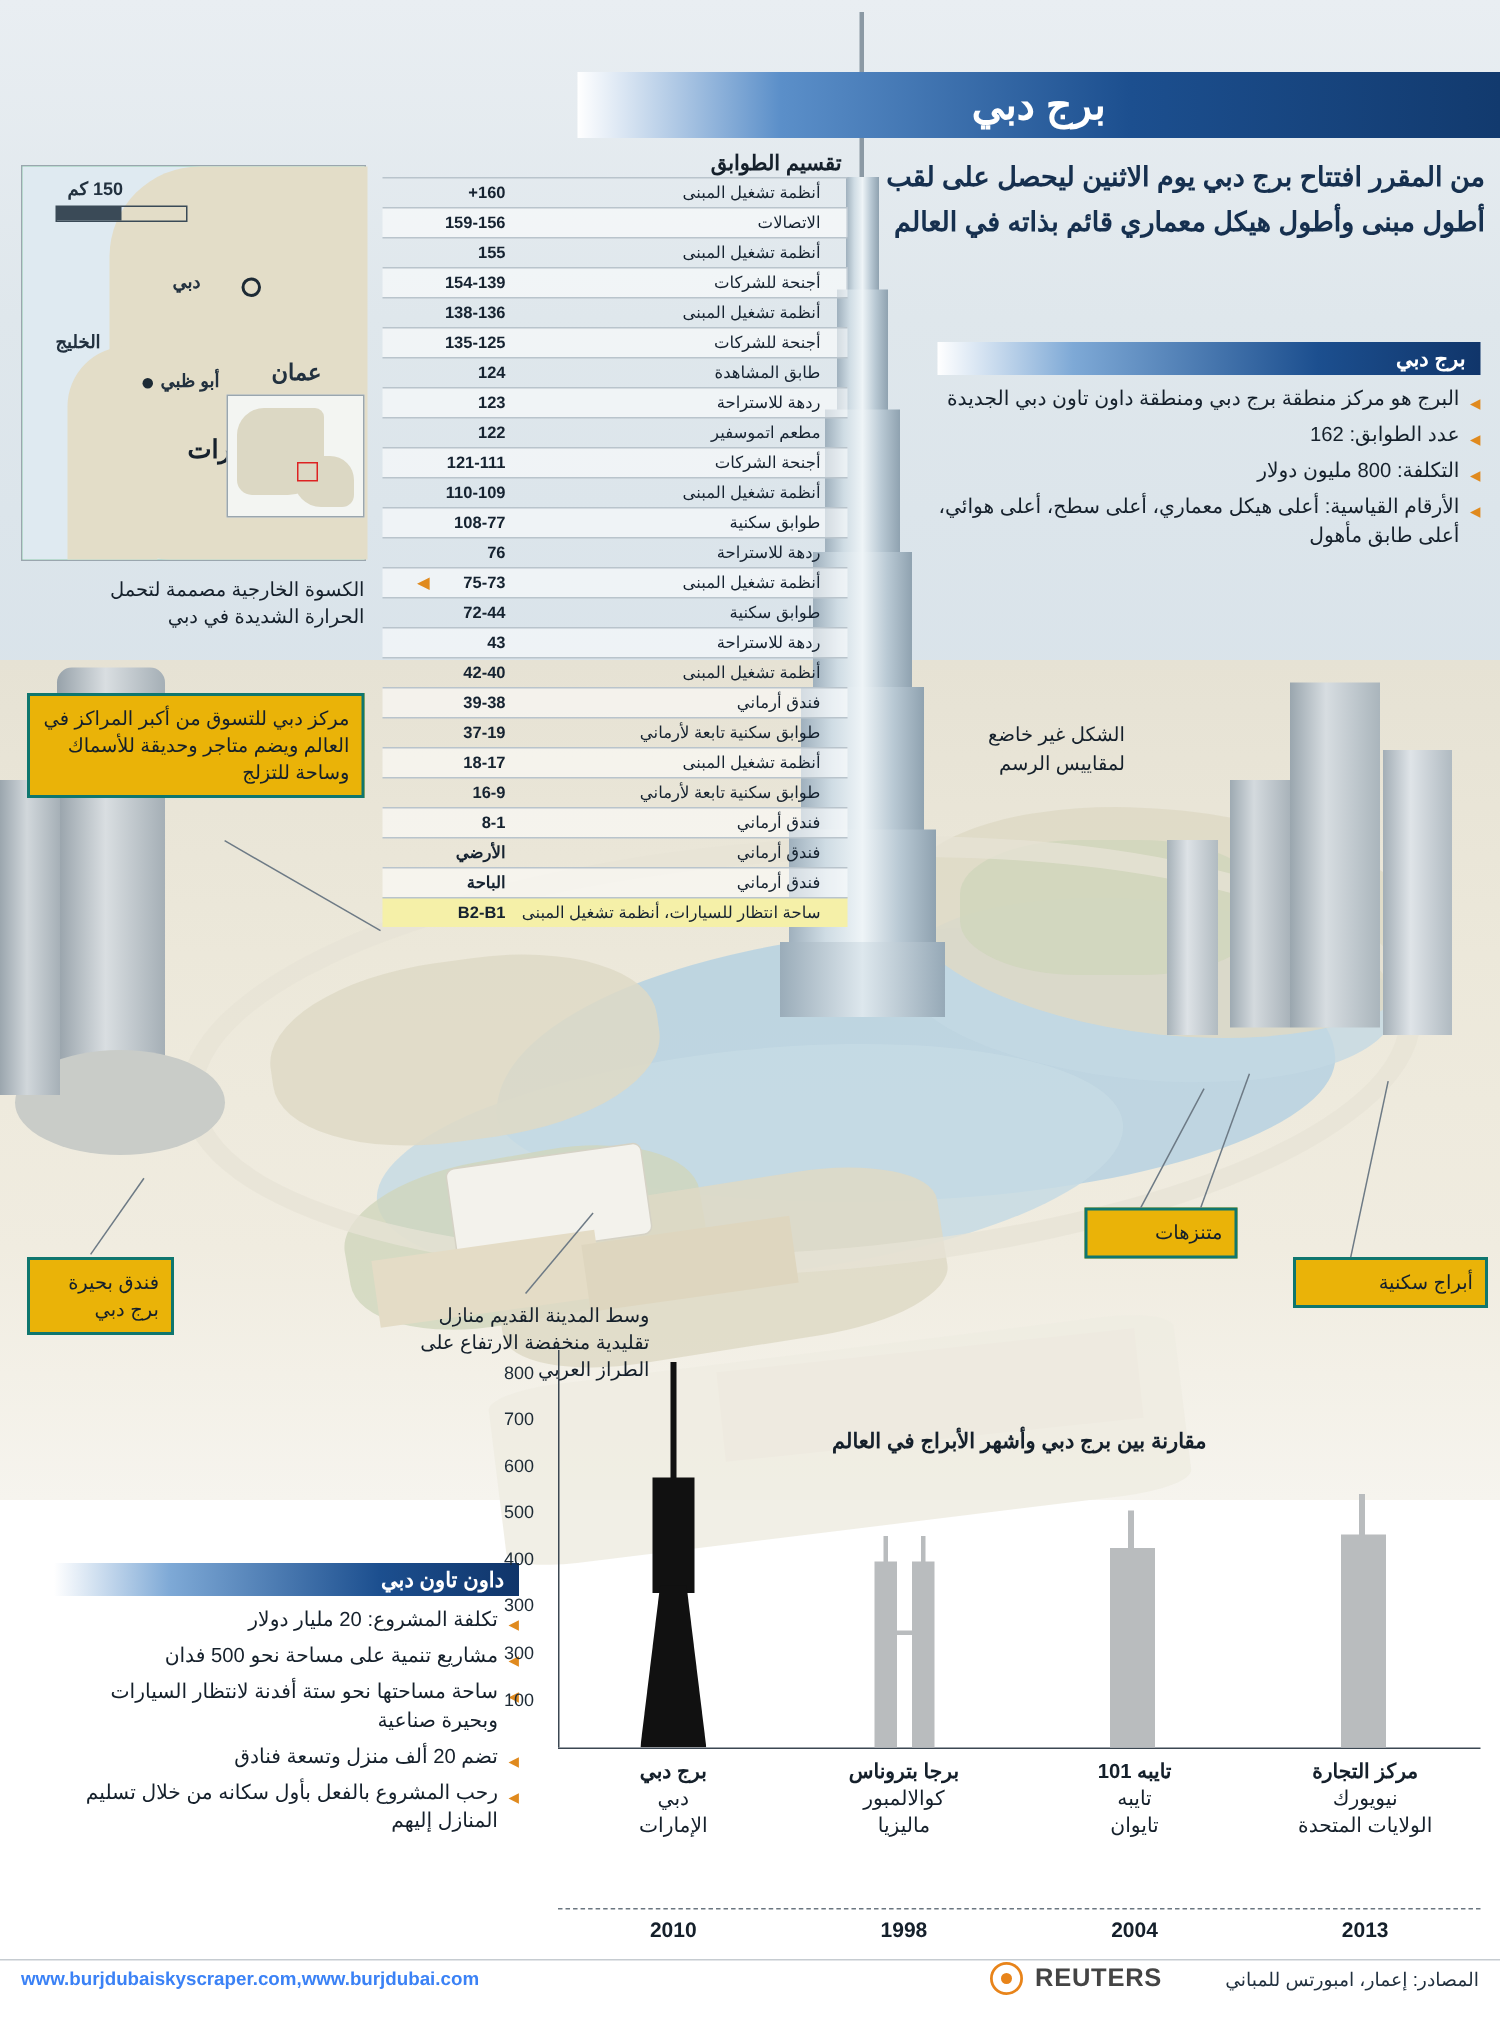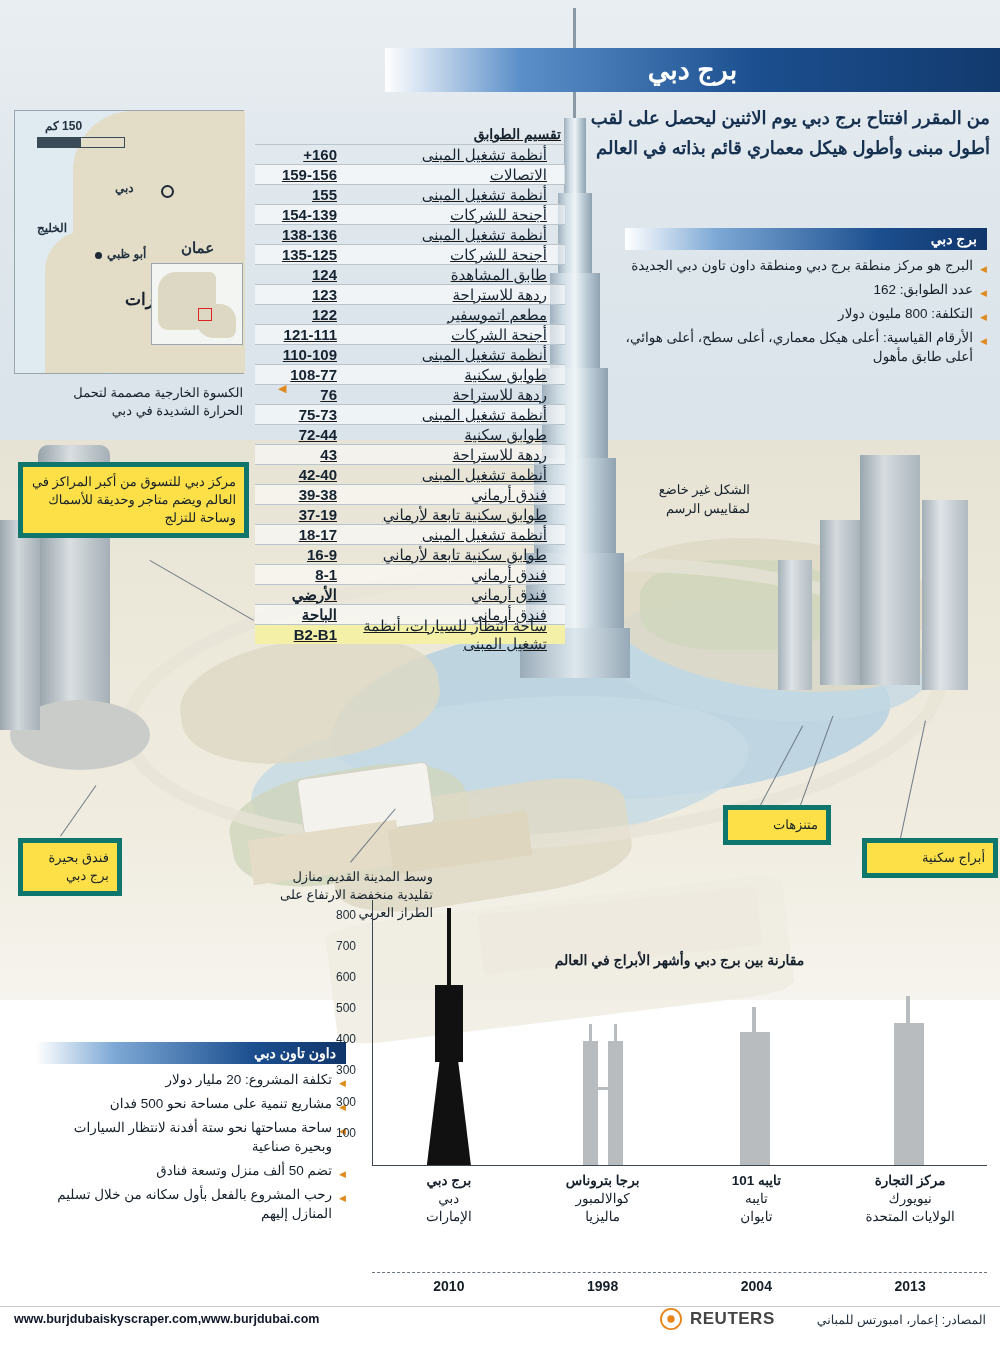--- a/index.html
+++ b/index.html
@@ -44,31 +44,31 @@
   .bluebar{height:22px;background:linear-gradient(90deg,#ffffff 0%,#7ea9d6 25%,#1c4f8f 70%,#10356a 100%);}
   .bluebar span{color:#fff;font-size:14px;font-weight:bold;line-height:22px;padding-right:10px;display:block;text-align:right;}
 
   
   ul.bl{list-style:none;margin:6px 0 0;padding:0;}
   ul.bl li{position:relative;font-size:13.5px;line-height:19px;text-align:right;
            padding-right:14px;margin-bottom:5px;color:#15202b;}
   ul.bl li:before{content:"\25C0";color:#e08a1e;font-size:9px;position:absolute;right:0;top:4px;}
 
   
-  .floors{position:absolute;left:255px;top:126px;width:310px;text-decoration:underline;}
+  .floors{position:absolute;left:255px;top:100px;width:310px;}
   .floors .ftitle{font-size:14px;font-weight:bold;text-align:right;padding:0 4px 2px 0;color:#15202b;}
   .frow{display:flex;flex-direction:row-reverse;align-items:center;
-        border-top:1px solid #b9c4cc;height:19px;font-size:15px;color:#152230;}
+        border-top:1px solid #b9c4cc;height:19px;font-size:11px;color:#152230;}
   .frow .num{width:74px;text-align:right;font-weight:bold;padding-left:8px;}
   .frow .lbl{flex:1;text-align:right;padding-right:18px;}
   .frow.hi{background:#f5f0a8;}
   .frow.alt{background:rgba(255,255,255,.55);}
 
   
-  .callout{position:absolute;background:#fde047;border:5px solid #0f766e;
+  .callout{position:absolute;background:#eab308;border:2px solid #0f766e;
            font-size:13px;line-height:18px;text-align:right;padding:6px 8px;color:#15202b;}
   .leader{position:absolute;background:#6d7a85;height:1px;transform-origin:0 0;}
 
   
   .mapbox{position:absolute;left:14px;top:110px;width:228px;height:262px;
           background:#86efac;border:1px solid #9aa6ae;}
   .mapsea{position:absolute;left:0;top:0;width:100%;height:100%;background:#dfeaf1;}
   .mapland{position:absolute;background:#e3ddc8;}
   .maplabel{position:absolute;font-size:12px;color:#22313f;font-weight:bold;}
   .mapbig{position:absolute;font-size:17px;font-weight:bold;color:#16212c;}
@@ -90,21 +90,21 @@
   .nm{position:absolute;text-align:center;font-size:13.5px;line-height:18px;color:#15202b;}
   .nm b{font-weight:bold;}
   .yearrow{position:absolute;left:0;top:372px;width:615px;border-top:1px dashed #6b7680;}
   .yr{position:absolute;top:378px;font-size:14px;font-weight:bold;color:#15202b;text-align:center;}
   .yearlbl{position:absolute;left:608px;top:355px;width:60px;font-size:12px;line-height:15px;
            color:#15202b;text-align:right;transform:rotate(-32deg);transform-origin:100% 0;}
 
   
   .footer{position:absolute;left:0;top:1306px;width:1000px;height:40px;border-top:1px solid #c6ccd1;}
   .src{position:absolute;right:14px;top:1312px;font-size:12.5px;color:#22313f;}
-  .url{position:absolute;left:14px;top:1312px;font-size:12.5px;font-weight:bold;color:#0f172a;}
+  .url{position:absolute;left:14px;top:1312px;font-size:12.5px;font-weight:bold;color:#3b82f6;}
   .reuters{position:absolute;left:690px;top:1309px;font-size:17px;font-weight:bold;color:#444;letter-spacing:.5px;}
   .rlogo{position:absolute;left:660px;top:1308px;width:22px;height:22px;}
   .scale-note{position:absolute;left:630px;top:480px;width:120px;text-align:right;
               font-size:13px;line-height:19px;color:#15202b;}
 </style>
 </head>
 <body>
 
 <div class="root">
 
@@ -169,21 +169,21 @@
   </div>
 
   <div class="barbox" style="left:36px;top:1042px;width:310px;">
     <div class="bluebar">
       <span>داون تاون دبي</span>
     </div>
     <ul class="bl">
       <li>تكلفة المشروع: 20 مليار دولار</li>
       <li>مشاريع تنمية على مساحة نحو 500 فدان</li>
       <li>ساحة مساحتها نحو ستة أفدنة لانتظار السيارات وبحيرة صناعية</li>
-      <li>تضم 50 ألف منزل وتسعة فنادق</li>
+      <li>تضم 20 ألف منزل وتسعة فنادق</li>
       <li>رحب المشروع بالفعل بأول سكانه من خلال تسليم المنازل إليهم</li>
     </ul>
   </div>
 
   <div class="floors">
     <div class="ftitle">تقسيم الطوابق</div>
     <div id="floor-rows">
         <div class="frow">
           <div class="num">160+</div>
           <div class="lbl">أنظمة تشغيل المبنى</div>

